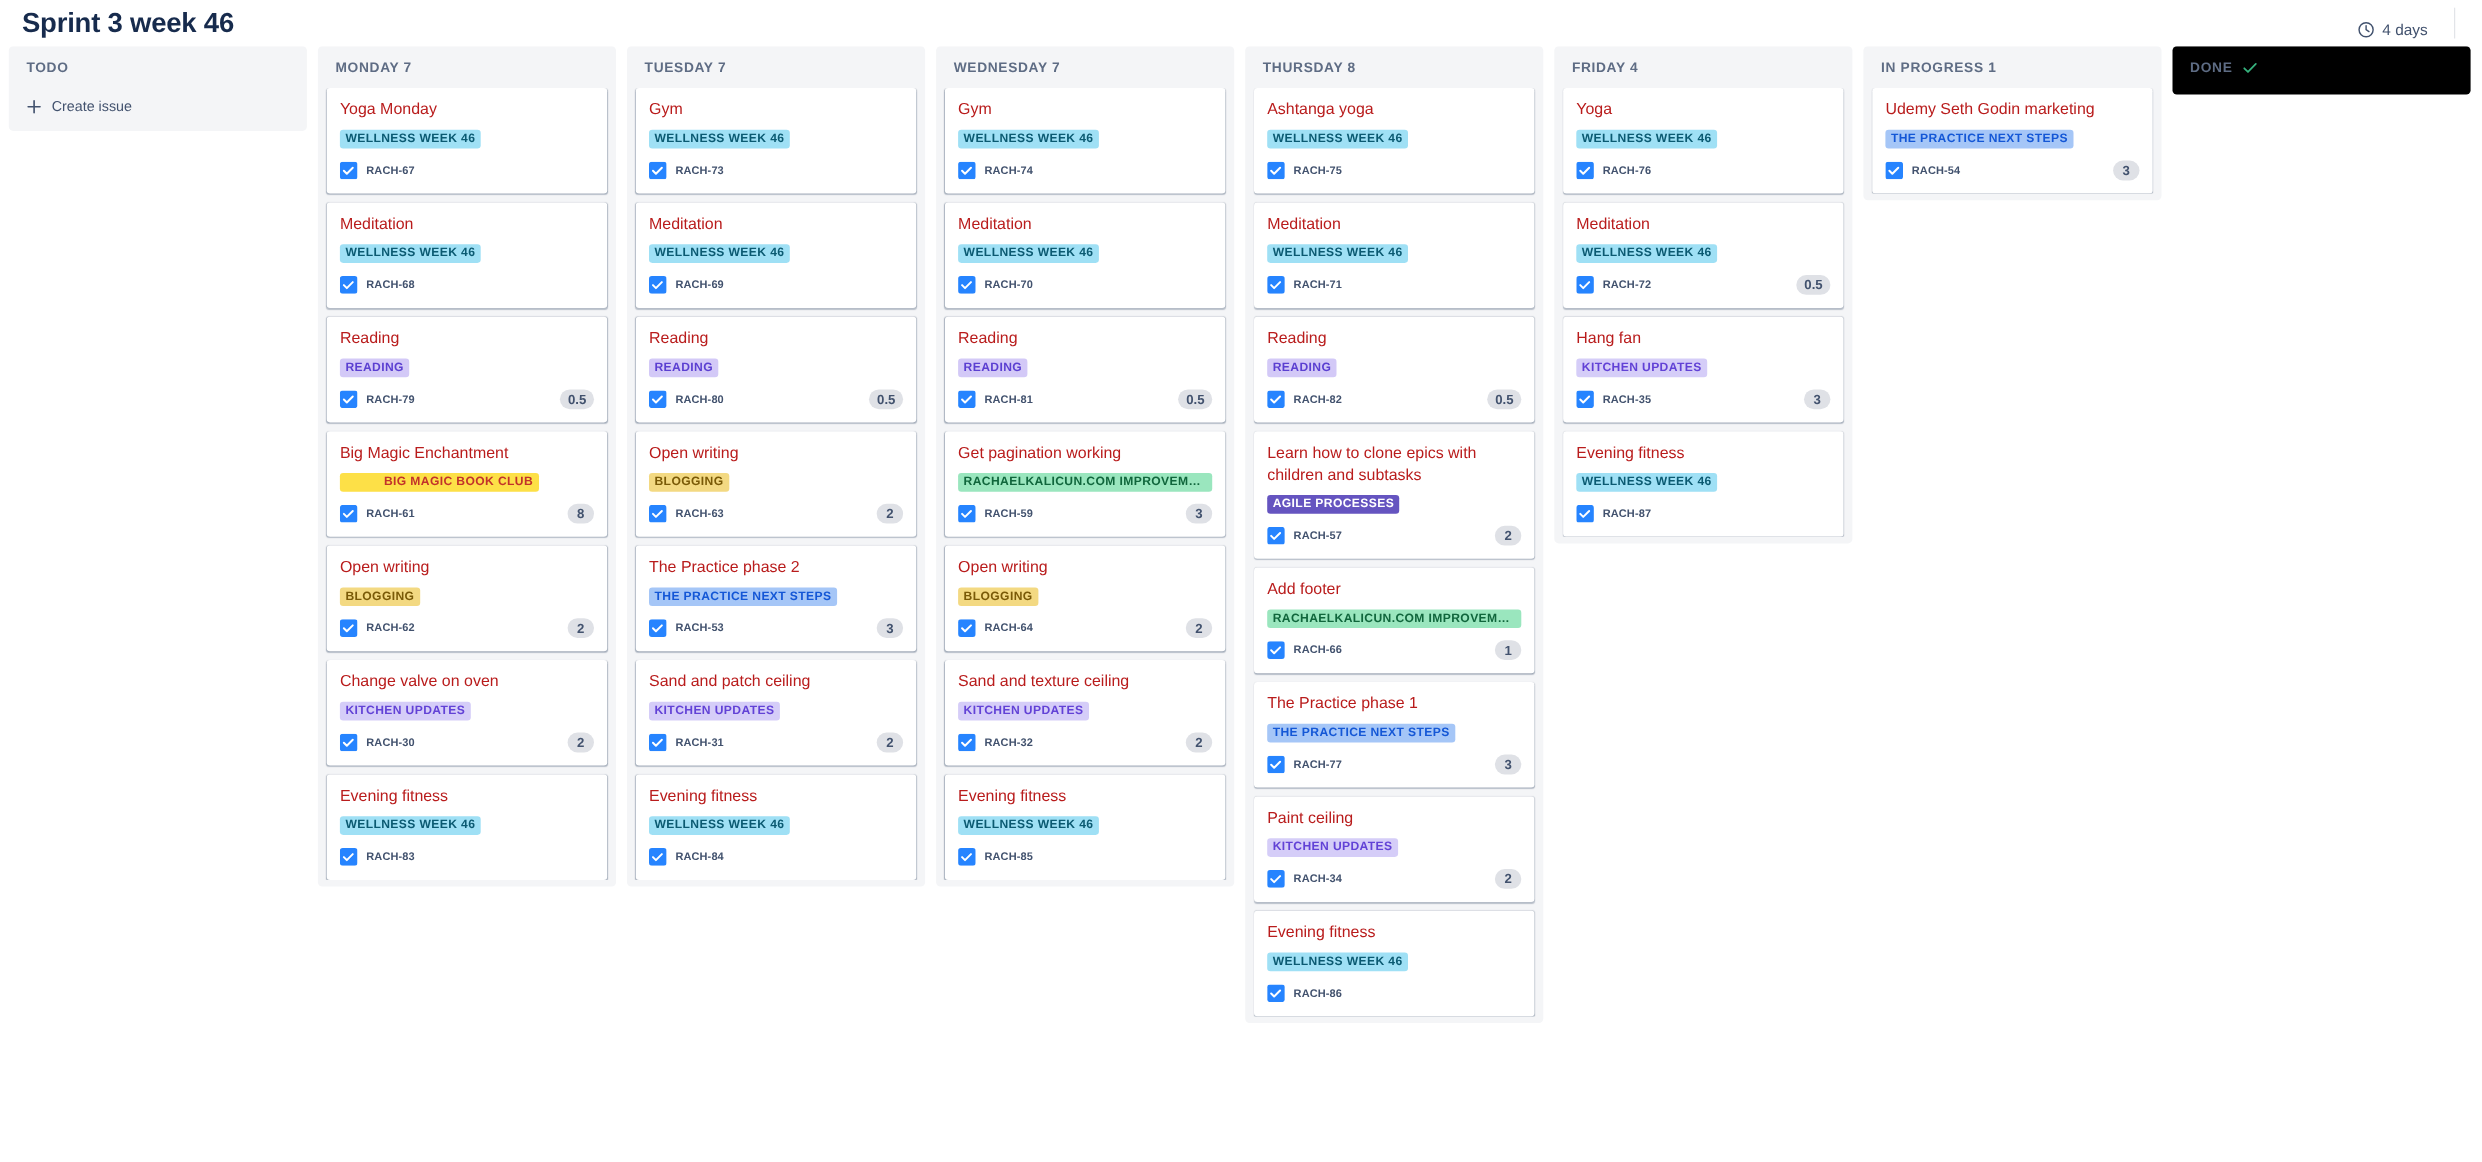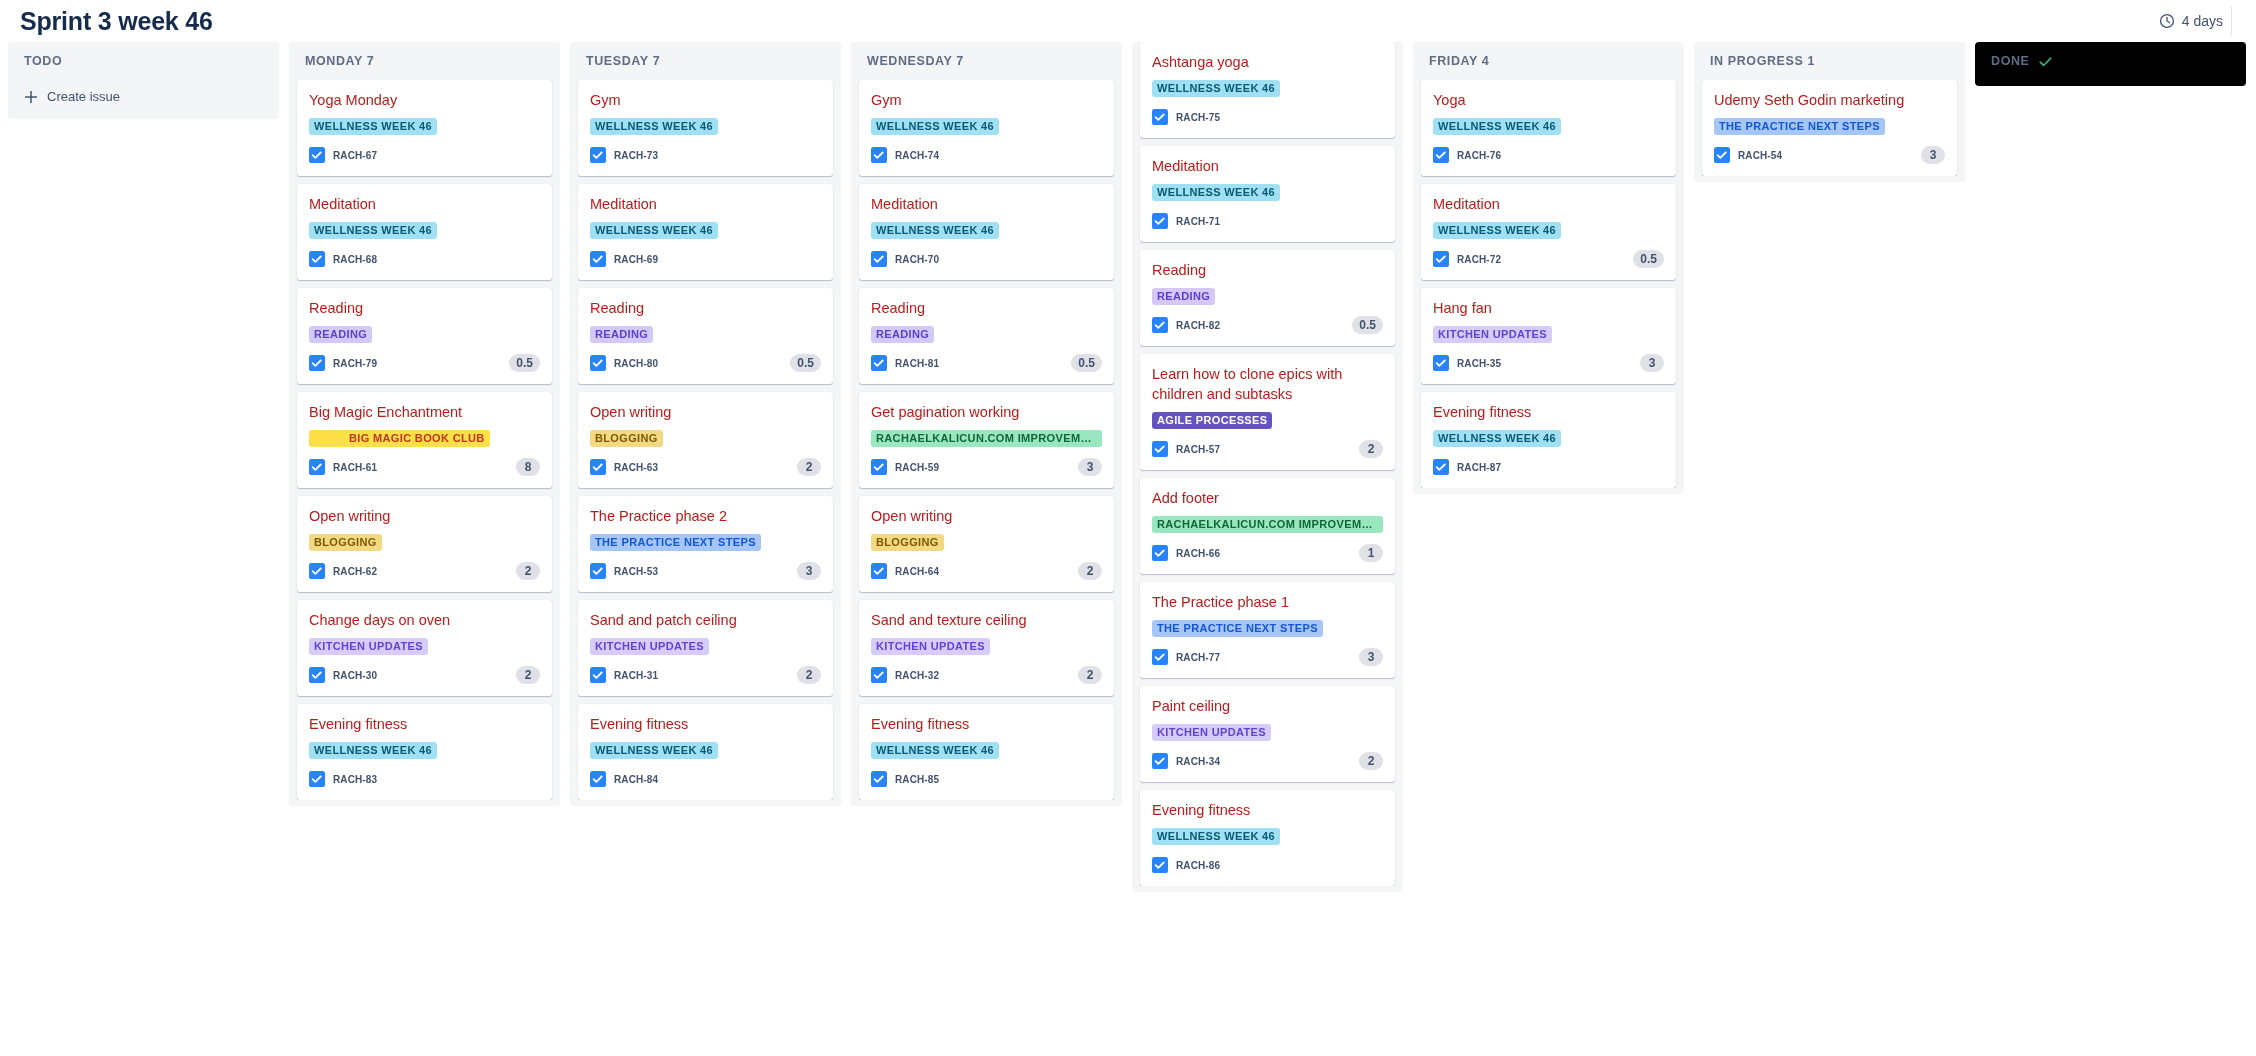--- a/index.html
+++ b/index.html
@@ -24,21 +24,21 @@
     background: #ffffff;
   }
   .board-title {
     font-size: 25px;
     font-weight: 700;
     color: #172b4d;
     letter-spacing: -0.2px;
     line-height: 42px;
     white-space: nowrap;
   }
-  .header-right { display: flex; align-items: center; gap: 2px; padding-right: 6px; }
+  .header-right { display: flex; align-items: flex-end; gap: 18px; padding-right: 6px; }
   .days-chip {
     display: flex; align-items: center; gap: 7px;
     font-size: 14px; color: #42526e; font-weight: 400;
   }
   .clock-icon { display: block; width: 16px; height: 16px; }
   .header-divider { width: 1px; height: 28px; background: #dfe1e6; margin-left: 6px; }
 
   
   .board {
     flex: 1 1 auto;
@@ -272,21 +272,21 @@
                 <span class="task-icon"><svg viewBox="0 0 16 16" width="16" height="16">
                     <rect x="0" y="0" width="16" height="16" rx="2.6" fill="#2684ff"></rect>
                     <path d="M3.6 8.2l2.7 2.7 5.4-5.4" fill="none" stroke="#ffffff" stroke-width="1.8" stroke-linecap="round" stroke-linejoin="round"></path>
                   </svg></span>
                 <span class="issue-key">RACH-62</span>
               </div>
               <span class="points">2</span>
             </div>
           </div>
           <div class="card">
-            <div class="card-title">Change days on oven</div>
+            <div class="card-title">Change valve on oven</div>
             <div class="card-labels">
               <span class="label-chip" style="background: rgb(213, 205, 248); color: rgb(98, 66, 214);">KITCHEN UPDATES</span>
             </div>
             <div class="card-footer">
               <div class="key-wrap">
                 <span class="task-icon"><svg viewBox="0 0 16 16" width="16" height="16">
                     <rect x="0" y="0" width="16" height="16" rx="2.6" fill="#2684ff"></rect>
                     <path d="M3.6 8.2l2.7 2.7 5.4-5.4" fill="none" stroke="#ffffff" stroke-width="1.8" stroke-linecap="round" stroke-linejoin="round"></path>
                   </svg></span>
                 <span class="issue-key">RACH-30</span>
@@ -544,20 +544,23 @@
                     <path d="M3.6 8.2l2.7 2.7 5.4-5.4" fill="none" stroke="#ffffff" stroke-width="1.8" stroke-linecap="round" stroke-linejoin="round"></path>
                   </svg></span>
                 <span class="issue-key">RACH-85</span>
               </div>
               <span class="points hidden"></span>
             </div>
           </div>
         </div>
       </div>
       <div class="column">
+        <div class="col-header">
+          <span class="col-title">THURSDAY 8</span>
+        </div>
         <div class="col-body">
           <div class="card">
             <div class="card-title">Ashtanga yoga</div>
             <div class="card-labels">
               <span class="label-chip" style="background: rgb(159, 224, 245); color: rgb(11, 90, 114);">WELLNESS WEEK 46</span>
             </div>
             <div class="card-footer">
               <div class="key-wrap">
                 <span class="task-icon"><svg viewBox="0 0 16 16" width="16" height="16">
                     <rect x="0" y="0" width="16" height="16" rx="2.6" fill="#2684ff"></rect>

